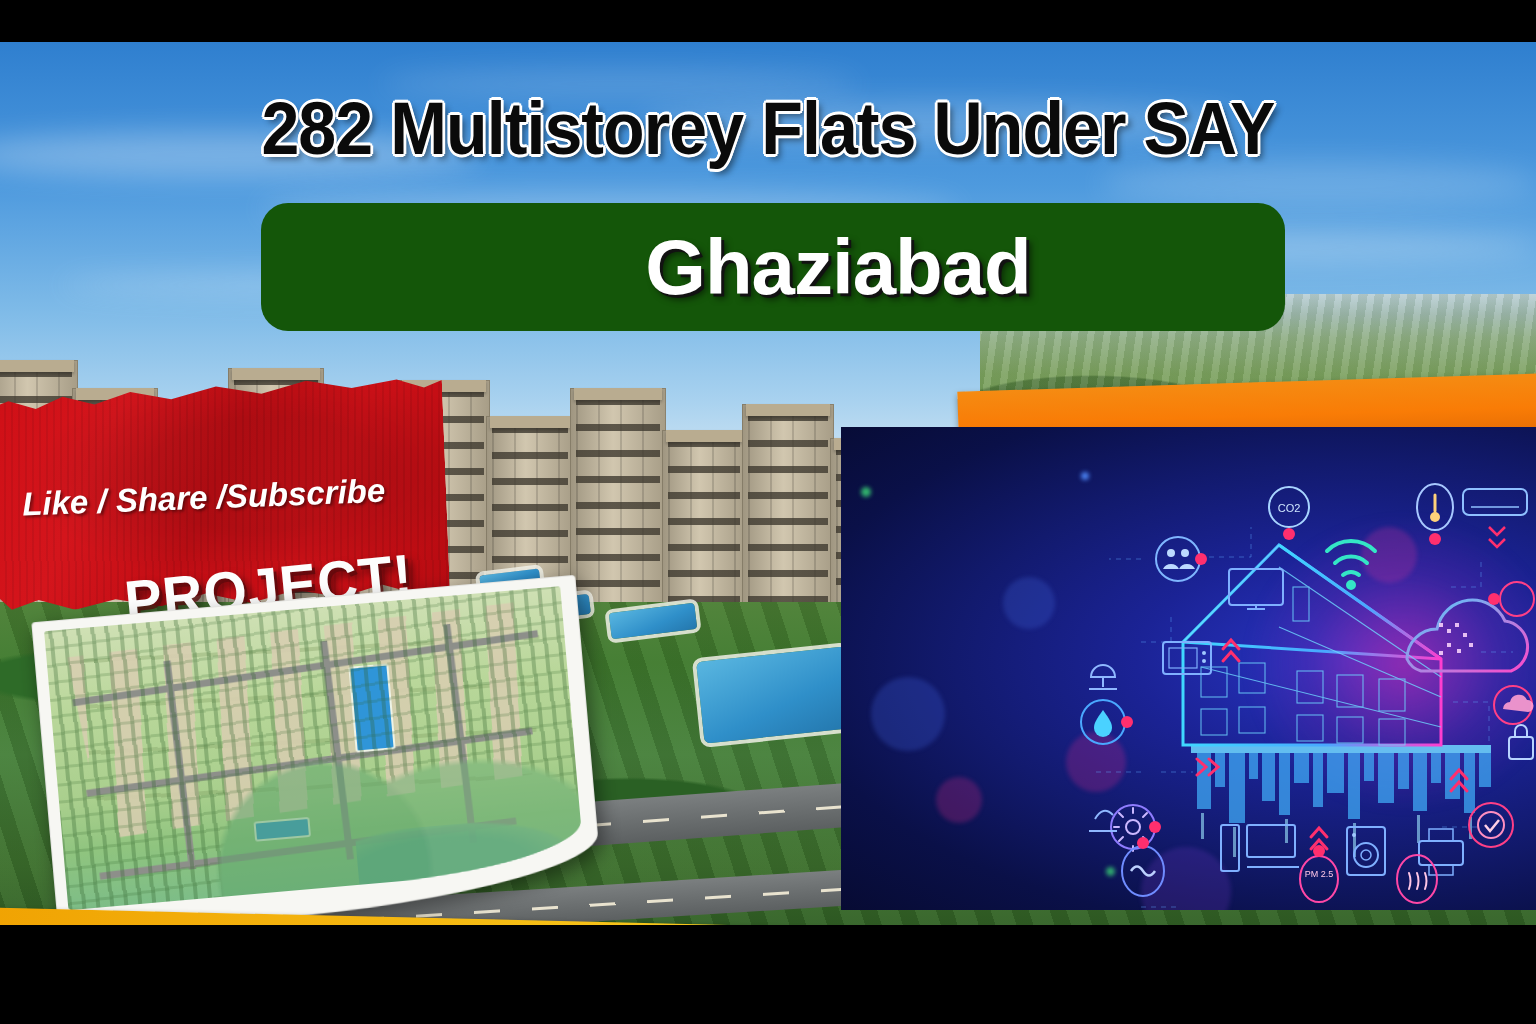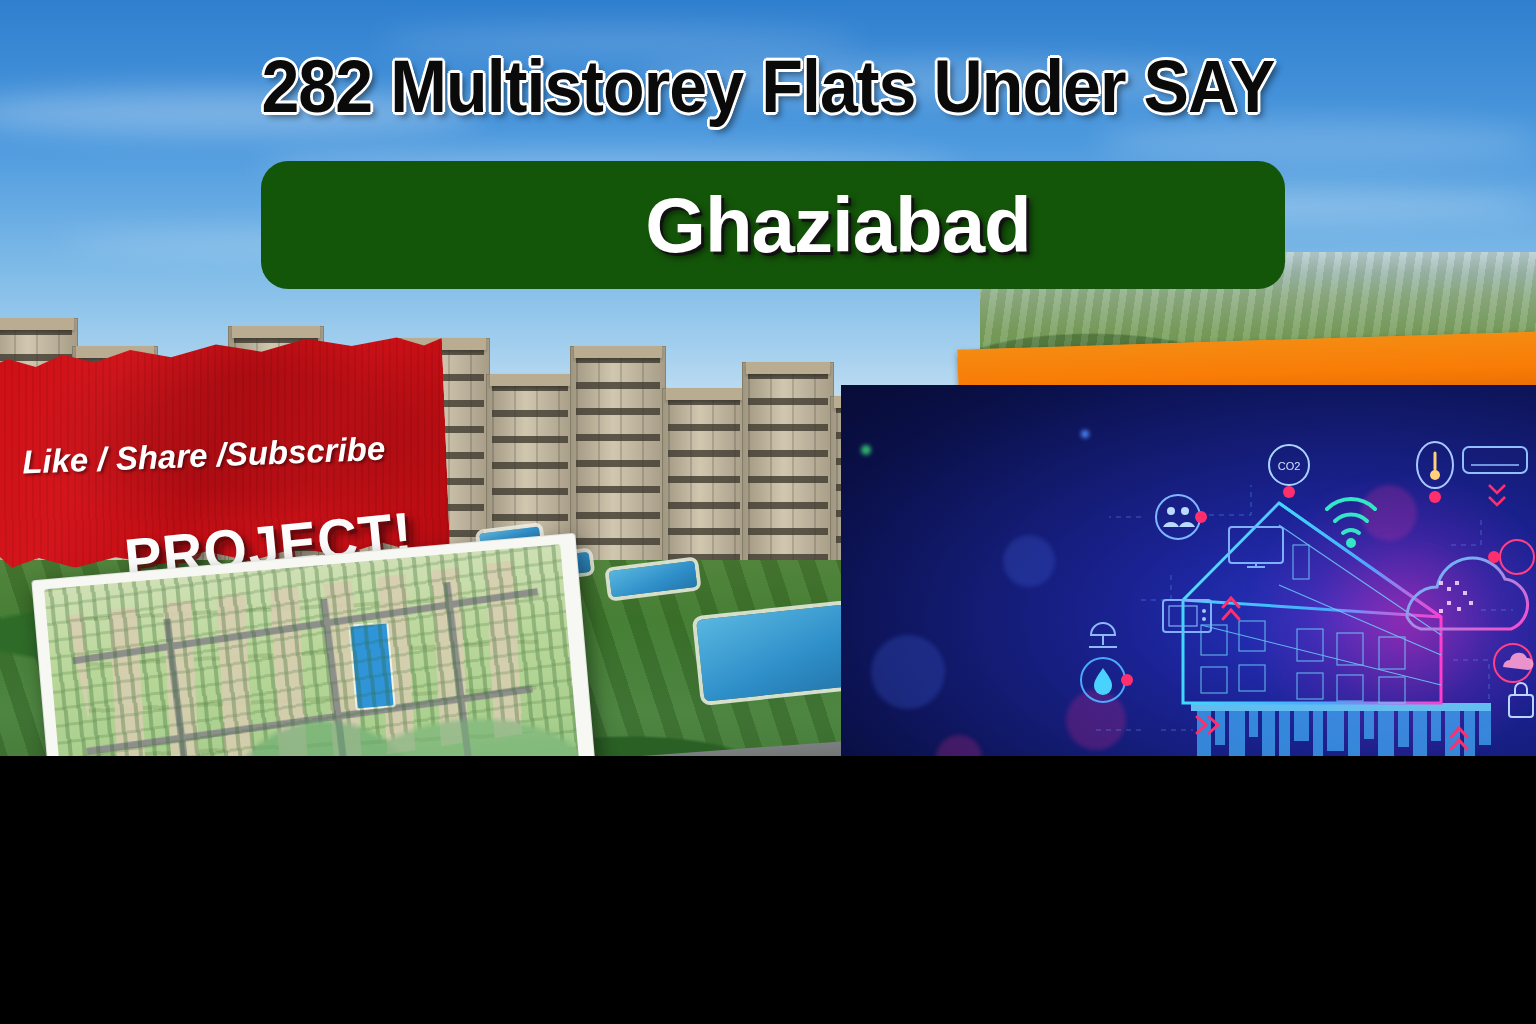--- a/index.html
+++ b/index.html
@@ -1,21 +1,22 @@
 <!DOCTYPE html>
 <html><head>
 <meta charset="utf-8">
 <style>
   * { margin:0; padding:0; box-sizing:border-box; }
   html,body { width:1536px; height:1024px; overflow:hidden; background:#000; }
 
   .stage {
-    position:relative; width:1536px; height:756px;
+    position:relative; width:1536px; height:883px;
     font-family:"Liberation Sans", sans-serif;
     overflow:hidden;
+    margin-top:42px;
   }
 
   
   .photo-bg {
     position:absolute; left:0; top:0; width:1536px; height:900px;
     background:
       linear-gradient(to bottom,
         #2f7fcf 0%, #4e9ade 16%, #7fbbe8 30%, #a9d2ef 40%, #cfe4f3 47%, #dfeaf0 51%,
         rgba(0,0,0,0) 52%);
     overflow:hidden;

